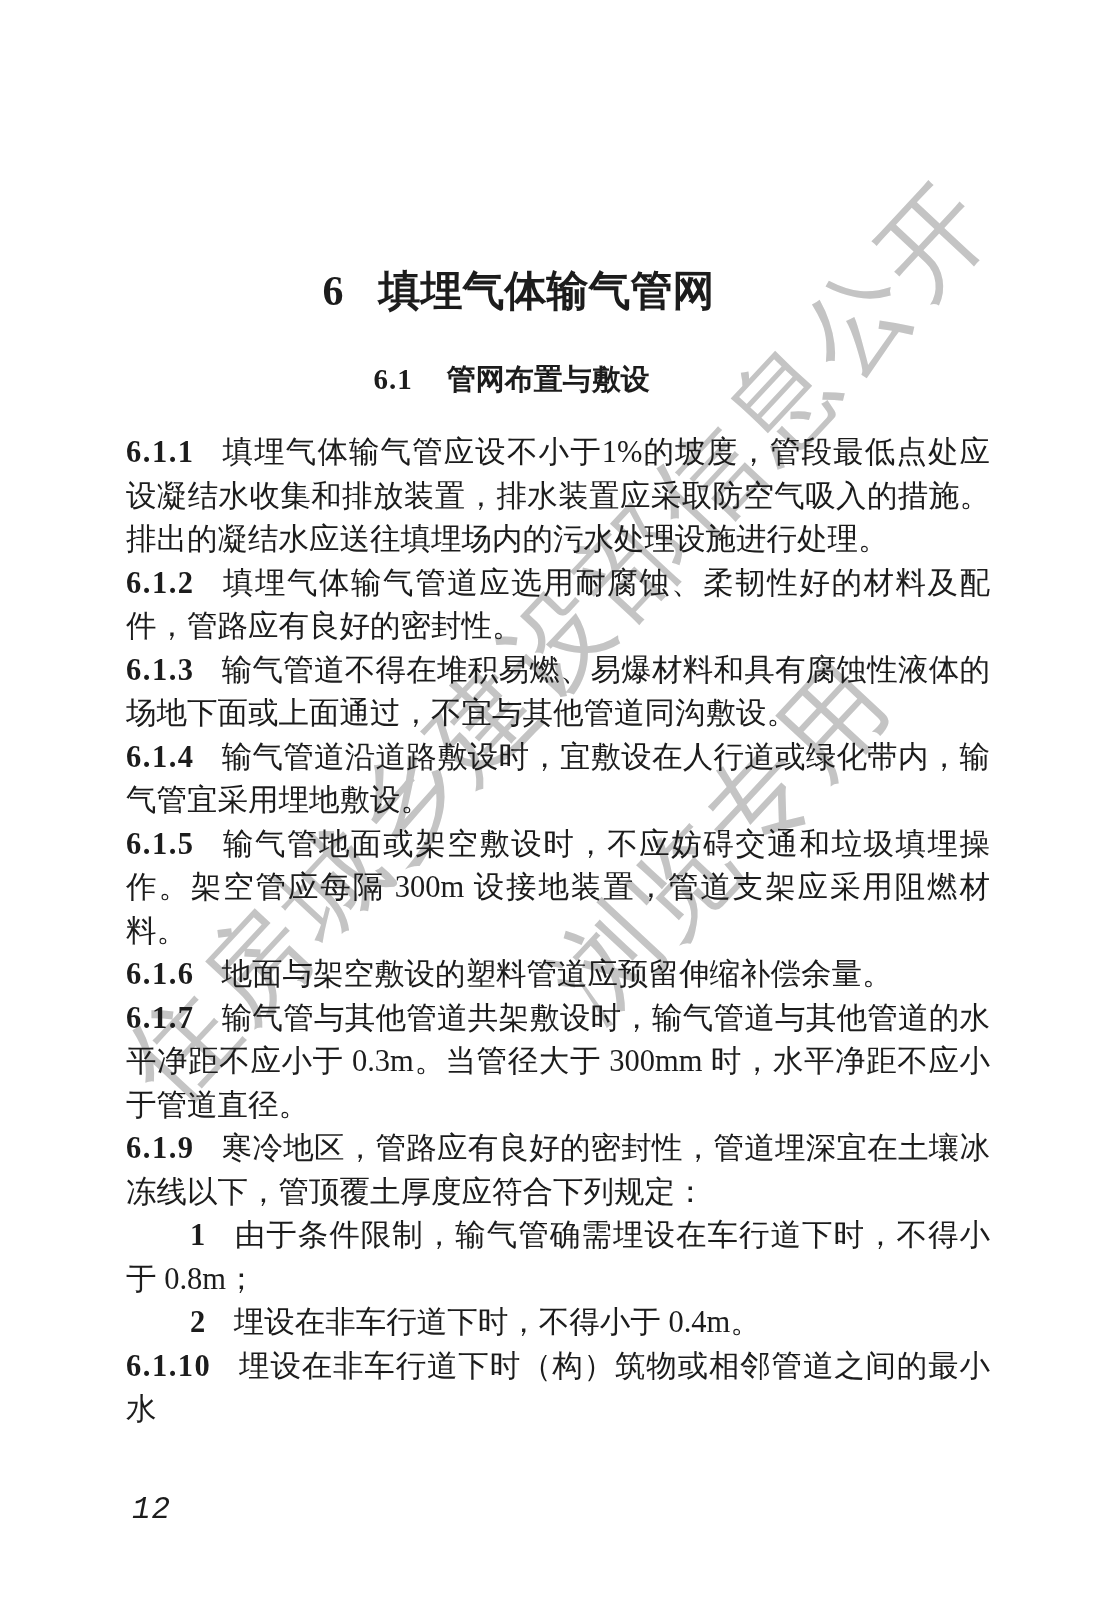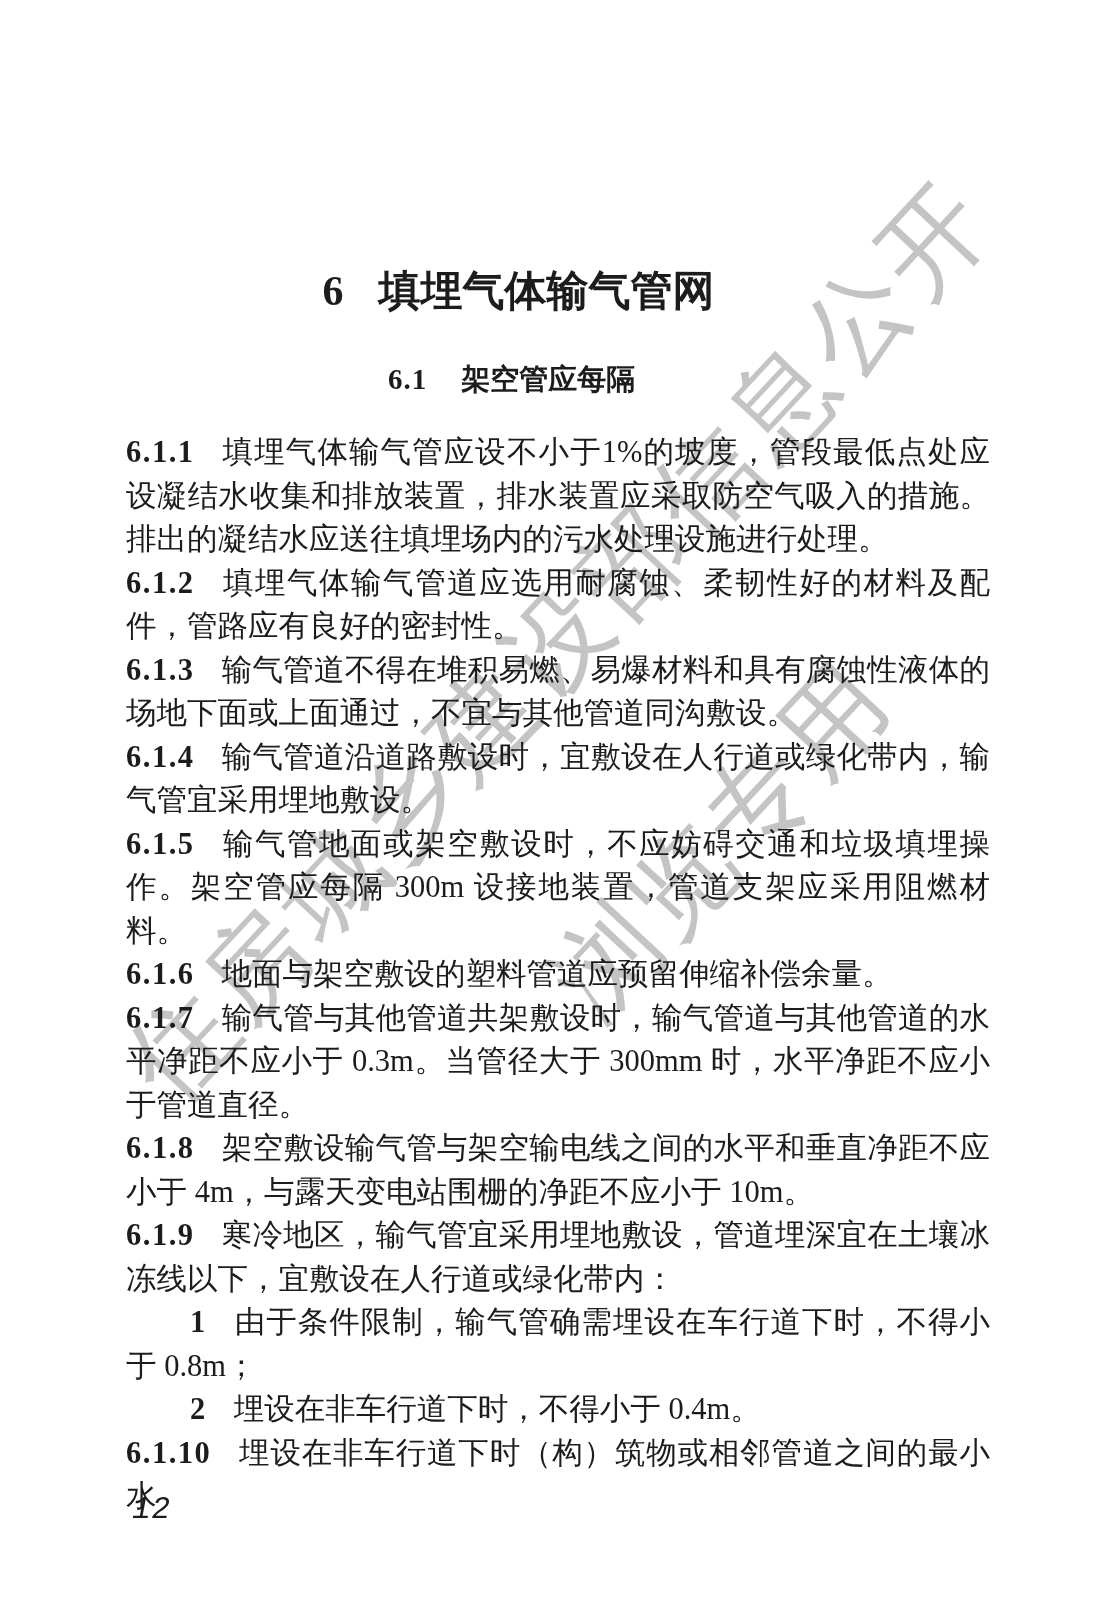--- a/index.html
+++ b/index.html
@@ -83,40 +83,39 @@
 </head>
 <body>
 
 <div class="page">
 
   <div class="wm wm1" style="color: rgb(196, 196, 196);">住房城乡建设部信息公开</div>
   <div class="wm wm2" style="color: rgb(196, 196, 196);">浏览专用</div>
 
   <h1 class="chapter"><span class="ch-num">6</span><span>填埋气体输气管网</span></h1>
 
-  <h2 class="section"><span class="sec-num">6.1</span><span>架空管应每隔</span></h2>
+  <h2 class="section"><span class="sec-num">6.1</span><span>管网布置与敷设</span></h2>
 
   <div class="content" id="clauses">
   <p class="clause"><b class="num">6.1.1</b><span class="txt">填埋气体输气管应设不小于1%的坡度，管段最低点处应设凝结水收集和排放装置，排水装置应采取防空气吸入的措施。排出的凝结水应送往填埋场内的污水处理设施进行处理。</span></p>
 
   <p class="clause"><b class="num">6.1.2</b><span class="txt">填埋气体输气管道应选用耐腐蚀、柔韧性好的材料及配件，管路应有良好的密封性。</span></p>
 
   <p class="clause"><b class="num">6.1.3</b><span class="txt">输气管道不得在堆积易燃、易爆材料和具有腐蚀性液体的场地下面或上面通过，不宜与其他管道同沟敷设。</span></p>
 
   <p class="clause"><b class="num">6.1.4</b><span class="txt">输气管道沿道路敷设时，宜敷设在人行道或绿化带内，输气管宜采用埋地敷设。</span></p>
 
   <p class="clause"><b class="num">6.1.5</b><span class="txt">输气管地面或架空敷设时，不应妨碍交通和垃圾填埋操作。架空管应每隔 300m 设接地装置，管道支架应采用阻燃材料。</span></p>
 
   <p class="clause"><b class="num">6.1.6</b><span class="txt">地面与架空敷设的塑料管道应预留伸缩补偿余量。</span></p>
 
   <p class="clause"><b class="num">6.1.7</b><span class="txt">输气管与其他管道共架敷设时，输气管道与其他管道的水平净距不应小于 0.3m。当管径大于 300mm 时，水平净距不应小于管道直径。</span></p>
 
-  <p class="clause"><b class="num">6.1.8</b><span class="txt">架空敷设输气管与架空输电线之间的水平和垂直净距不应小于 4m，与露天变电站围栅的净距不应小于 10m。</span></p>
 
-  <p class="clause"><b class="num">6.1.9</b><span class="txt">寒冷地区，输气管宜采用埋地敷设，管道埋深宜在土壤冰冻线以下，宜敷设在人行道或绿化带内：</span></p>
+  <p class="clause"><b class="num">6.1.9</b><span class="txt">寒冷地区，管路应有良好的密封性，管道埋深宜在土壤冰冻线以下，管顶覆土厚度应符合下列规定：</span></p>
 
   <p class="clause sub"><b class="num">1</b><span class="txt">由于条件限制，输气管确需埋设在车行道下时，不得小于 0.8m；</span></p>
 
   <p class="clause sub"><b class="num">2</b><span class="txt">埋设在非车行道下时，不得小于 0.4m。</span></p>
 
   <p class="clause"><b class="num">6.1.10</b><span class="txt">埋设在非车行道下时（构）筑物或相邻管道之间的最小水</span></p>
 </div>
 
   <div class="pageno">12</div>
 </div>

